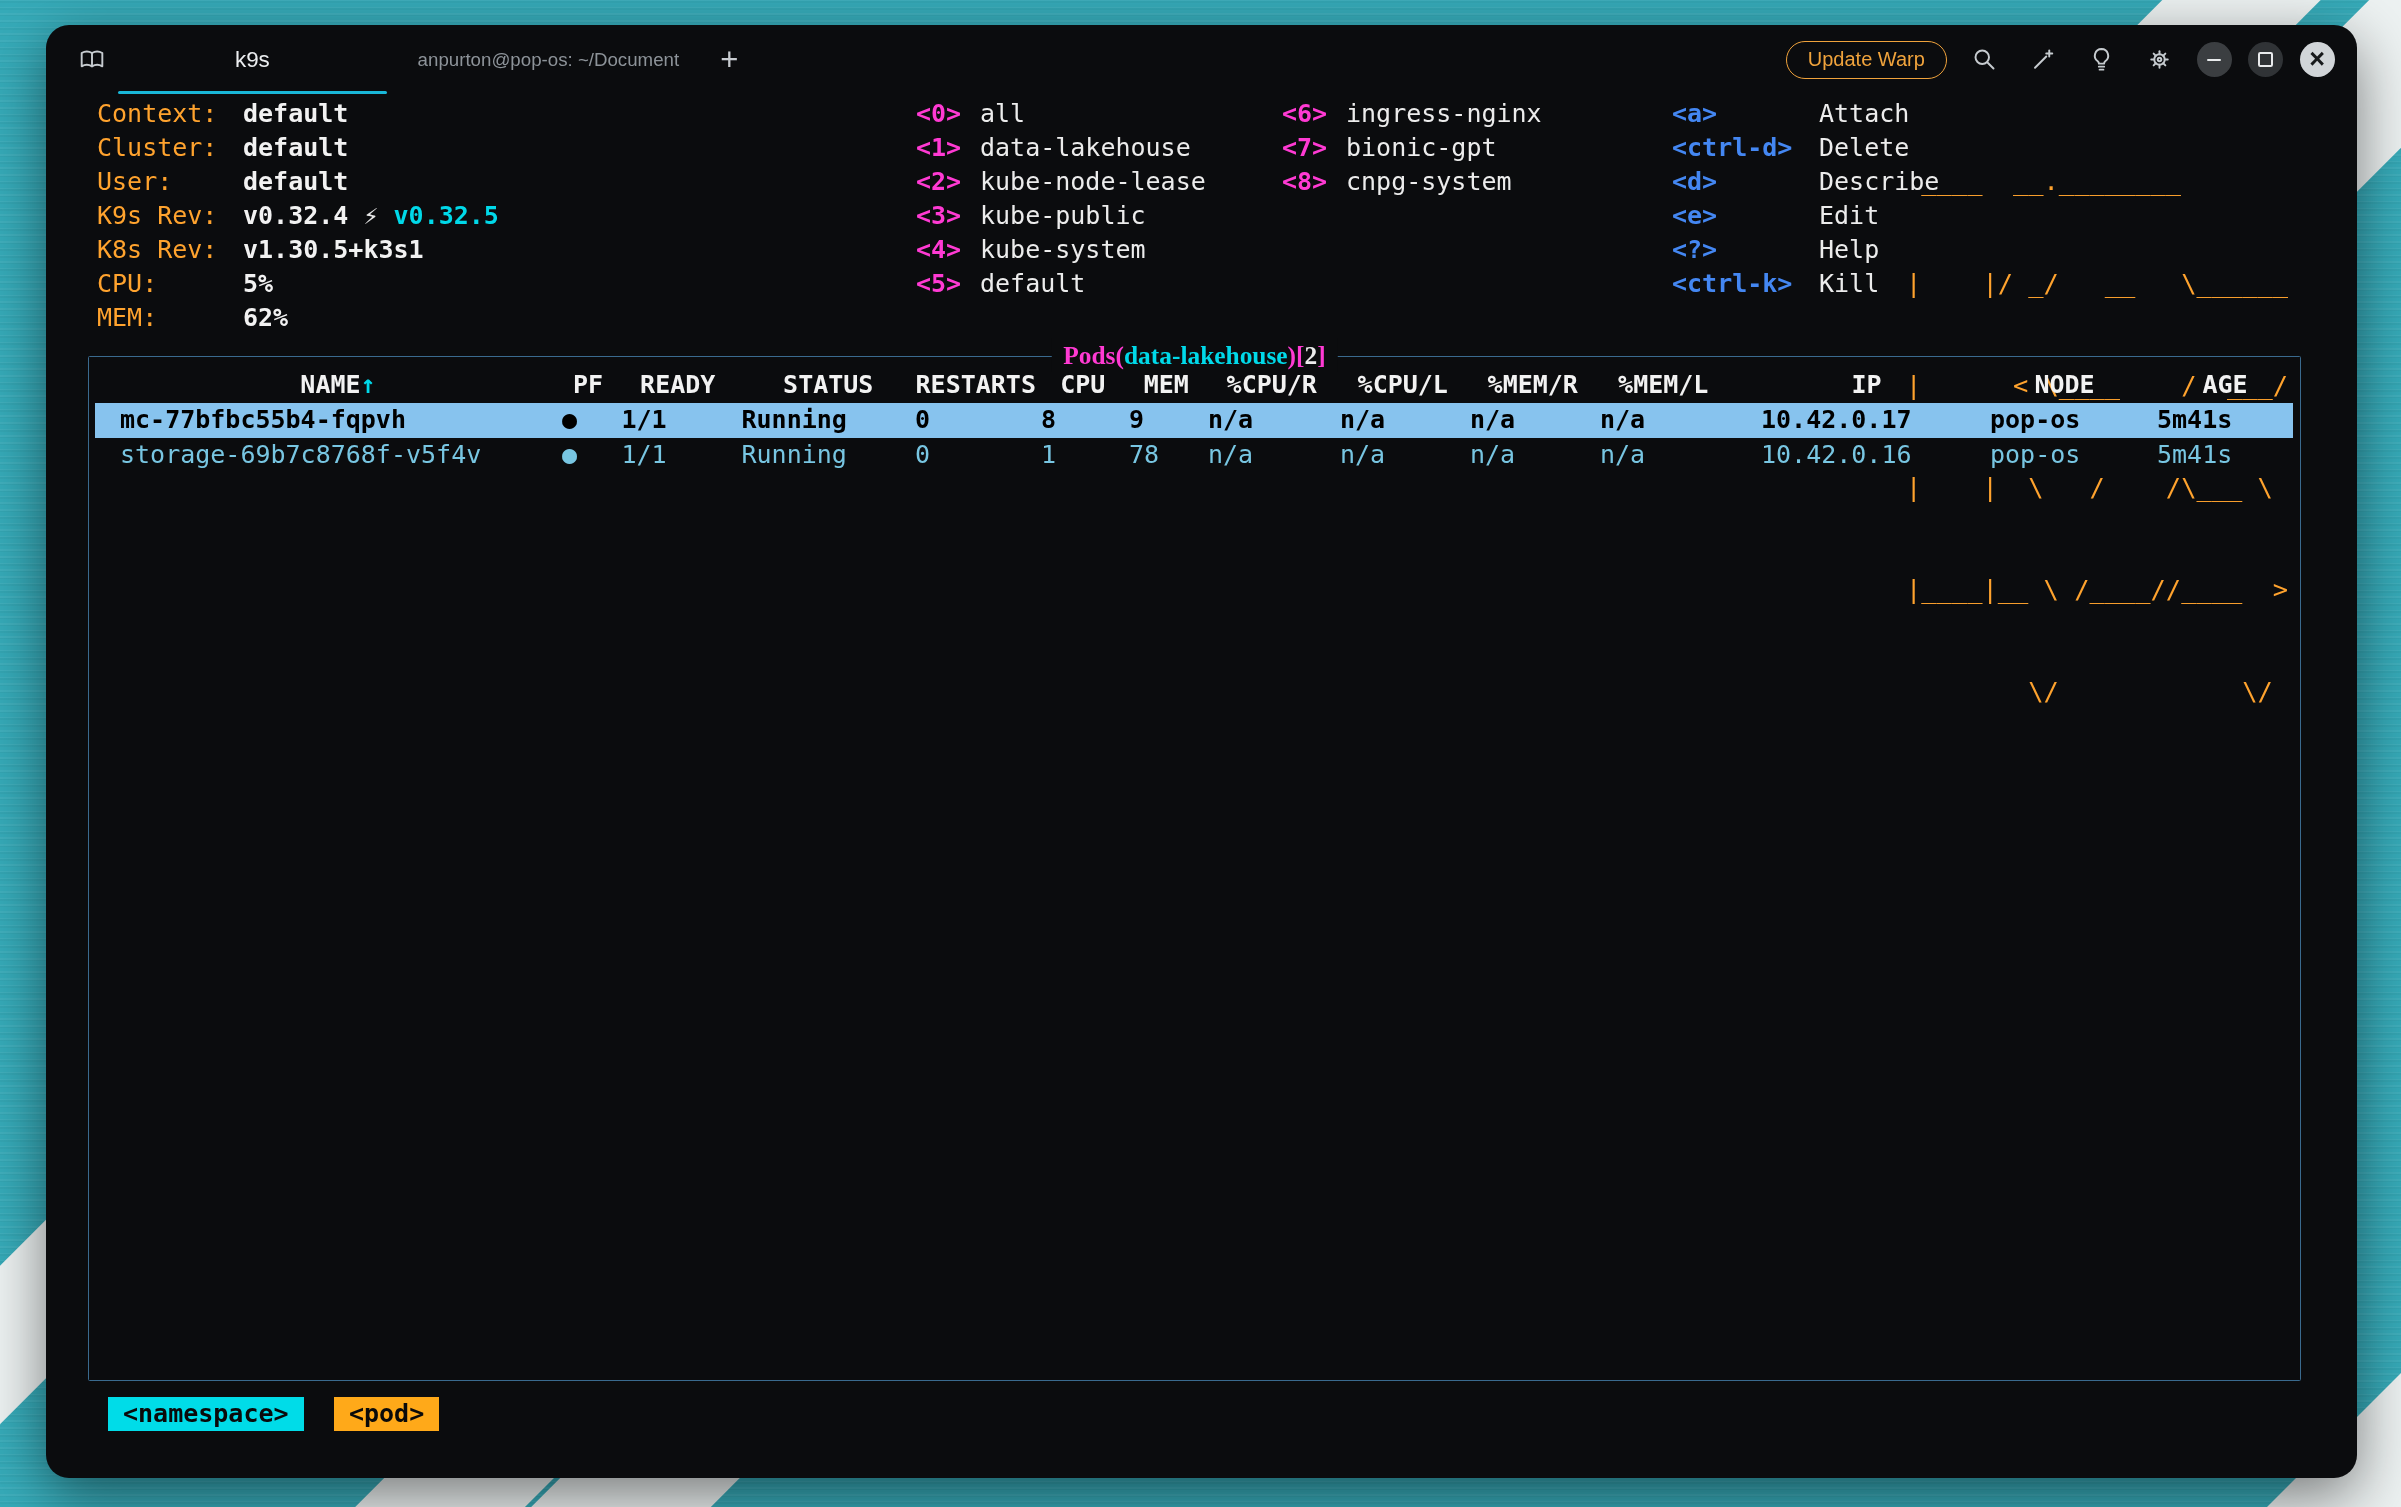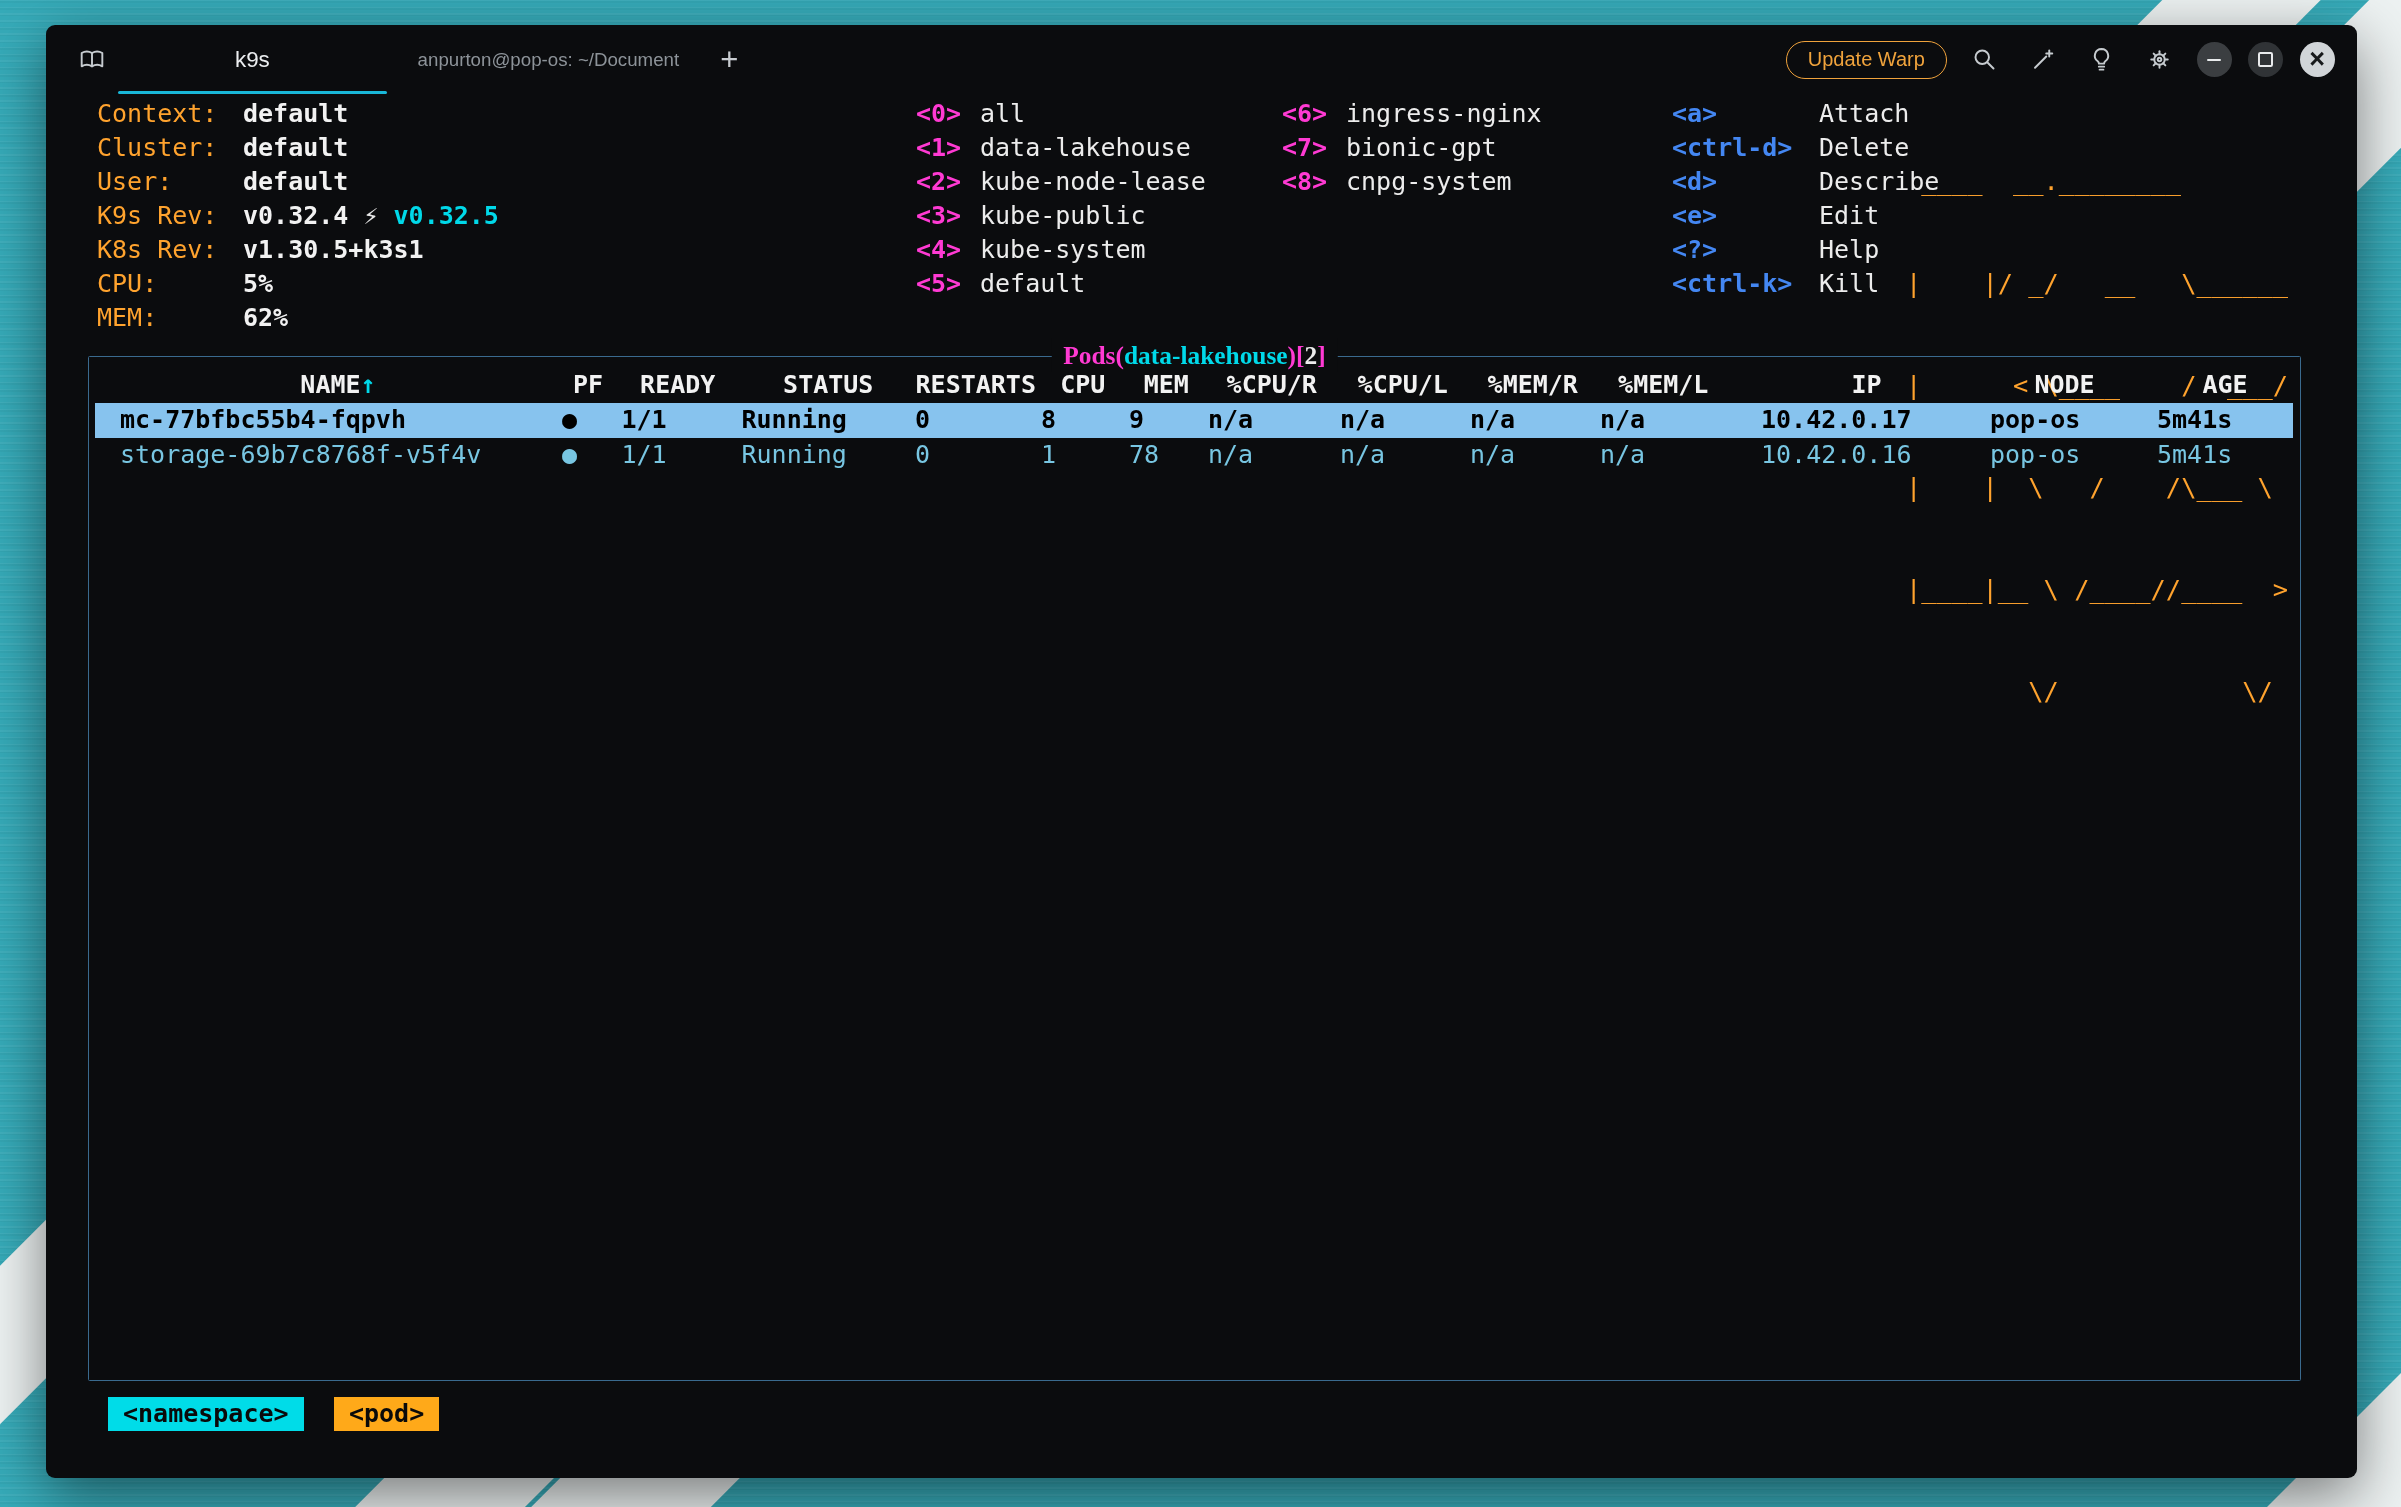--- a/index.html
+++ b/index.html
@@ -10,21 +10,21 @@
     background:
       repeating-linear-gradient(to bottom, rgba(255,255,255,0.05) 0 1.5px, rgba(0,0,0,0.03) 1.5px 3px, transparent 3px 6.7px),
       #36abb9;
     font-family:"Liberation Sans", sans-serif;
   }
   .stripe{position:absolute;background:#edf2f2;transform:rotate(-45deg);}
 
   
   .window{
     position:absolute;left:46px;top:25.4px;width:2311px;height:1453px;
-    background:#0b0c0e;border-radius:9px;
+    background:#0b0c0e;border-radius:23px;
     box-shadow:0 18px 60px rgba(0,0,0,.5);
   }
   
   .titlebar{
     position:absolute;top:0;left:0;right:0;height:69px;
     display:flex;align-items:center;
     padding:0 22.4px 0 25.4px;box-sizing:border-box;
     color:#cdd1d5;
   }
   .icon-btn{display:flex;align-items:center;justify-content:center;width:42px;height:42px;cursor:pointer;flex:0 0 auto;}

